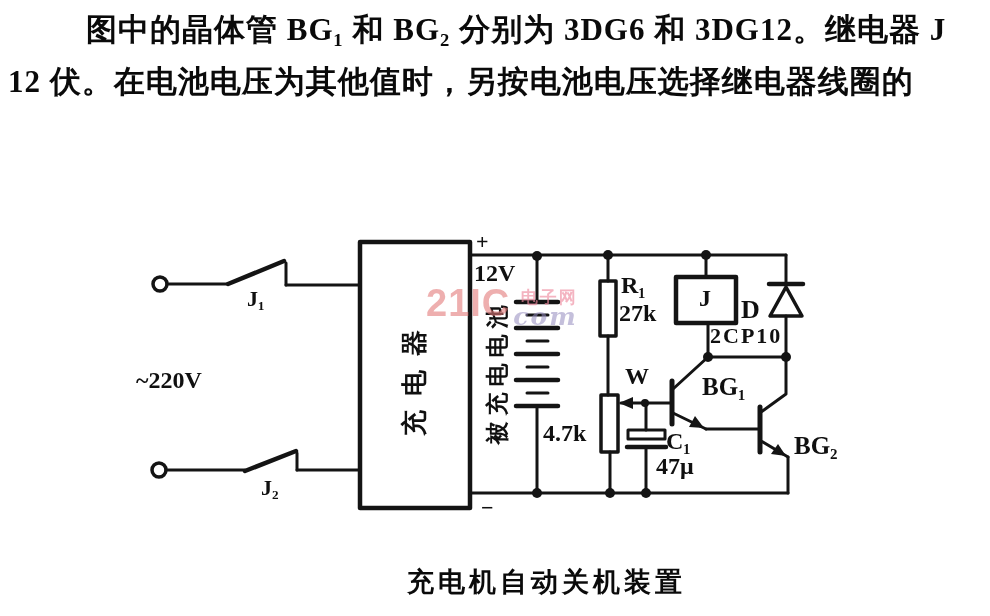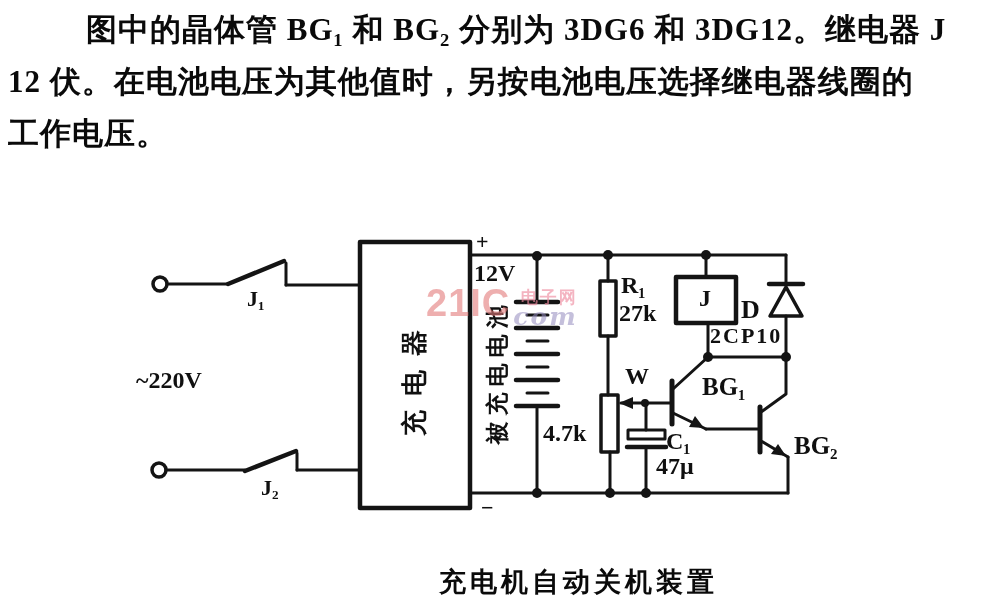--- a/index.html
+++ b/index.html
@@ -77,37 +77,36 @@
     font-weight: 700;
     font-style: italic;
     font-family: "DejaVu Serif", serif;
     color: rgba(148, 138, 190, 0.55);
     margin-top: -7px;
     letter-spacing: 2px;
   }
   
   .caption {
     position: absolute;
-    left: 439px; top: 564px;
+    left: 407px; top: 564px;
     font-size: 27px;
     font-weight: 700;
     letter-spacing: 4px;
     color: #0a0a0a;
     white-space: nowrap;
   }
 </style>
 </head>
 <body>
 
 <div class="page">
 
   <div class="intro">
     <div class="line indent">图中的晶体管 BG₁ 和 BG₂ 分别为 3DG6 和 3DG12。继电器 J</div>
     <div class="line">12 伏。在电池电压为其他值时，另按电池电压选择继电器线圈的</div>
-    <div class="line">工作电压。</div>
   </div>
 
   <div class="circuit">
     <svg class="schematic" width="990" height="616" viewBox="0 0 990 616">
       <g stroke="#141414" stroke-width="3" fill="none" stroke-linecap="round" stroke-linejoin="round">
 
         <circle cx="160" cy="284" r="7" stroke-width="3.5"></circle>
         <circle cx="159" cy="470" r="7" stroke-width="3.5"></circle>
 
         <path d="M167 284 H228"></path>

